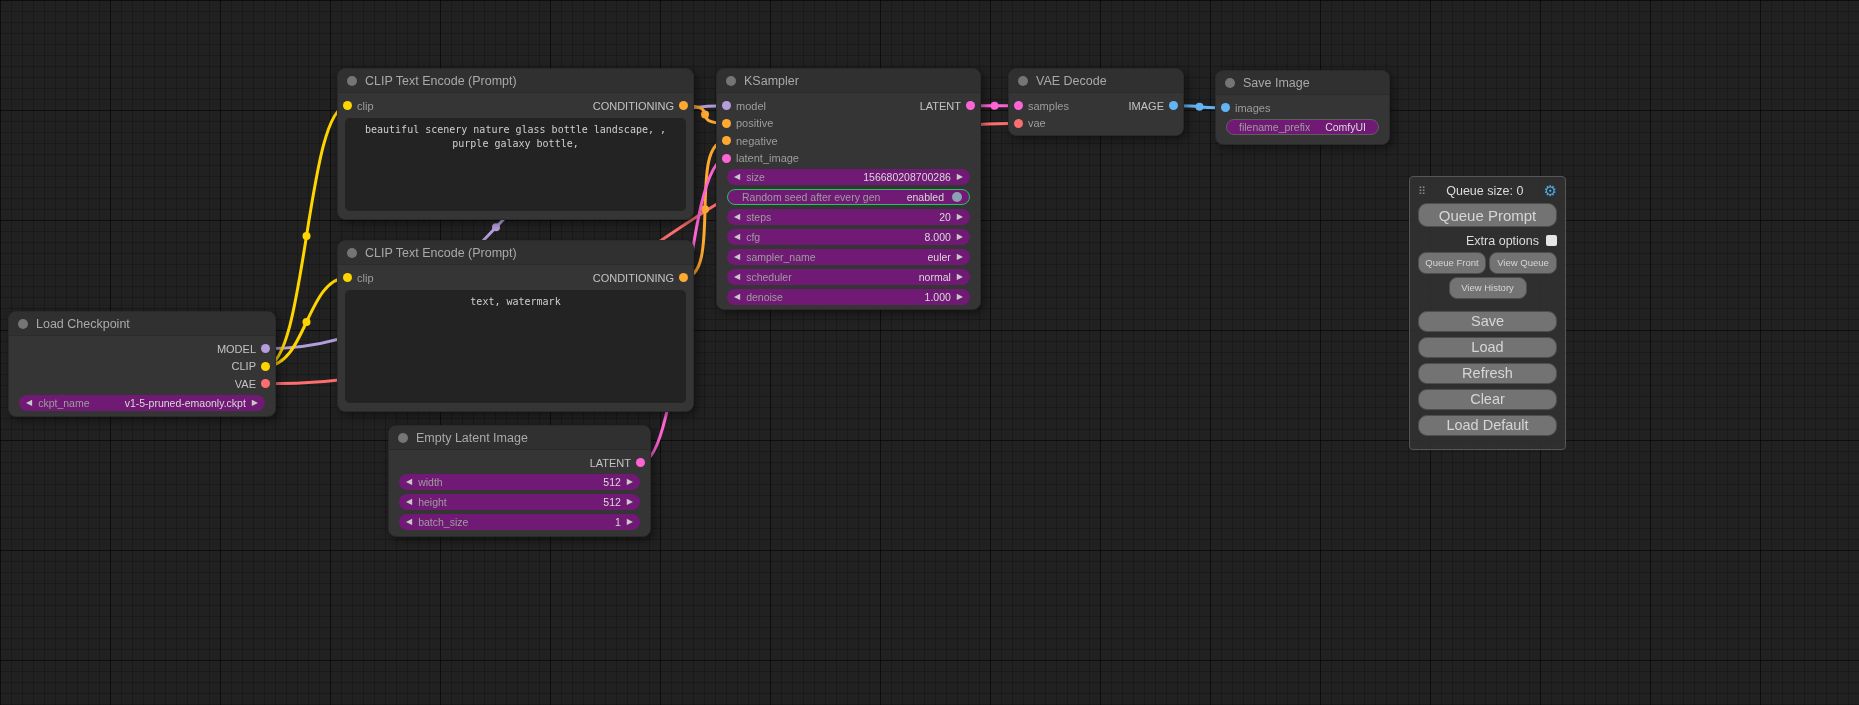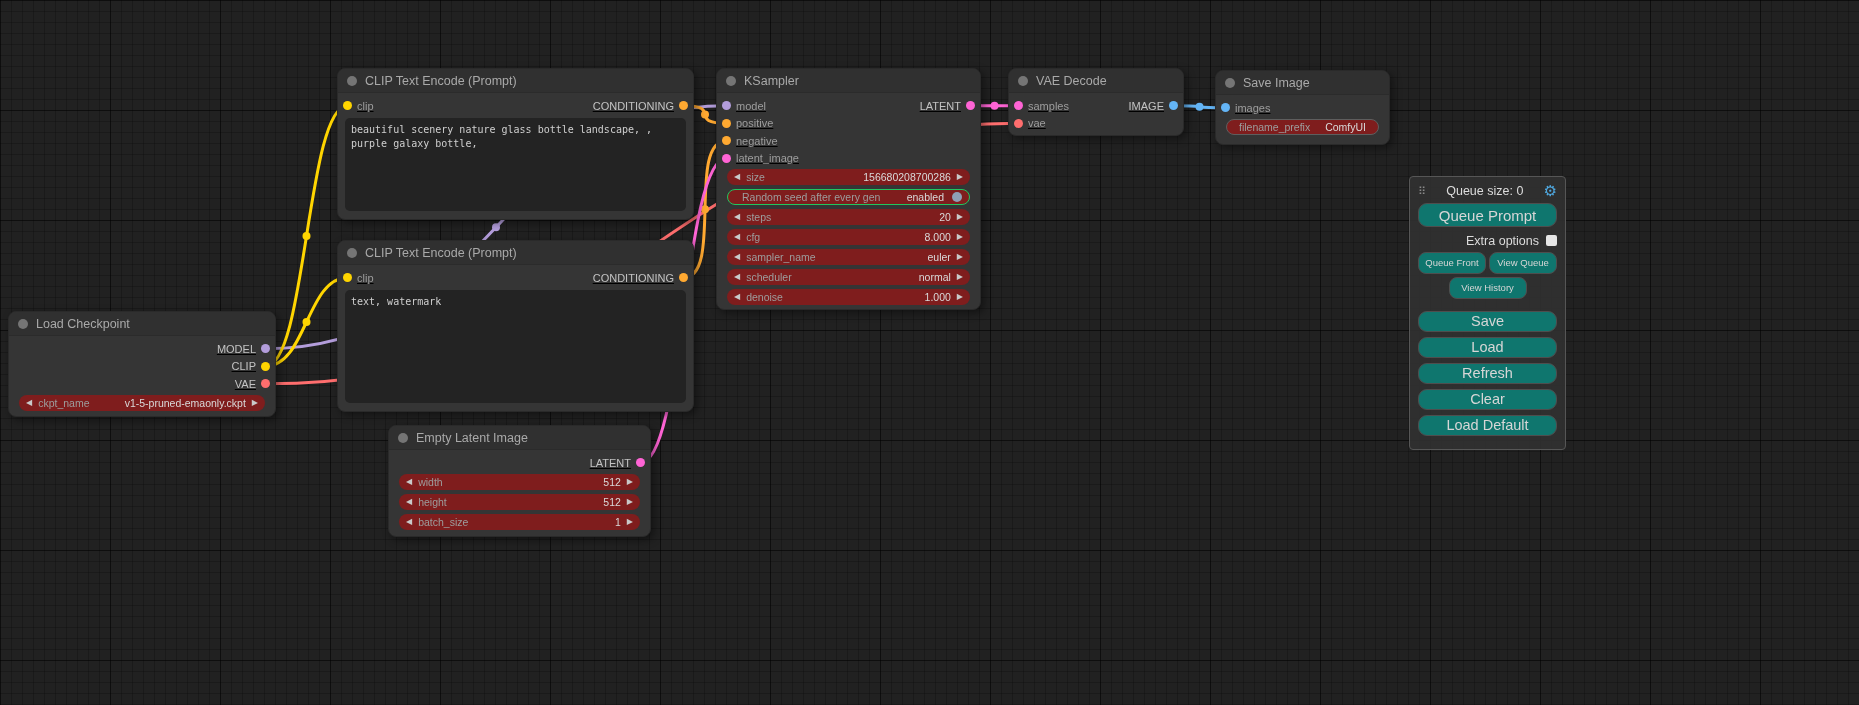--- a/index.html
+++ b/index.html
@@ -21,41 +21,42 @@
     background-size:11px 11px, 11px 11px, 110px 110px, 110px 110px;
   }
   #wires { position:absolute; left:0; top:0; width:1859px; height:705px; z-index:0; }
 
   .node {
     position:absolute; z-index:1;
     background:#353535;
     border:1px solid #2a2a2a;
     border-radius:8px;
     box-shadow:3px 3px 9px rgba(0,0,0,0.45);
+    text-align:center;
   }
   .node-title {
     height:24px; display:flex; align-items:center; gap:8px;
     padding:0 9px; background:#303030;
     border-radius:7px 7px 0 0; border-bottom:1px solid #2b2b2b;
   }
   .collapse-dot { width:10px; height:10px; border-radius:50%; background:#757575; flex:none; }
   .title-text { font-size:12.5px; color:#a9a9a9; white-space:nowrap; }
   .node-body { padding-top:4px; display:flex; flex-direction:column; height:calc(100% - 24px); }
 
-  .slot-row { display:flex; align-items:center; height:17.5px; padding:0 5px; flex:none;text-decoration:underline; }
+  .slot-row { display:flex; align-items:center; height:17.5px; padding:0 5px; flex:none; }
   .slot-row.single-out { justify-content:flex-end; }
   .slot-row.both { justify-content:space-between; }
   .slot { display:flex; align-items:center; gap:5px; }
   .slot-dot { width:9px; height:9px; border-radius:50%; background:#888; flex:none; }
   .slot-label { font-size:11px; color:#9d9d9d; white-space:nowrap; }
   .out-label { color:#c3c3c3; }
 
   .widget {
     flex:none; height:16px; margin:2px 10px; padding:0 7px;
-    background:#7f1d1d; border-radius:8px;
+    background:#701a75; border-radius:8px;
     display:flex; align-items:center; gap:6px;
   }
   .w-label { font-size:10.5px; color:#9d9d9d; white-space:nowrap; }
   .w-value { font-size:10.5px; color:#d9d9d9; margin-left:auto; white-space:nowrap; }
   .arrow { font-size:8px; color:#c9c9c9; line-height:1; flex:none; }
   .widget.toggle { border:1px solid #22c55e; padding-left:14px; }
   .widget.no-arrows { border:1px solid #5e5e5e; padding:0 12px; }
   .toggle-dot { width:10px; height:10px; border-radius:50%; flex:none; margin-left:2px; }
 
   .textbox {
@@ -72,21 +73,21 @@
     background:rgba(48,48,48,0.94);
     border:1px solid #565656; border-radius:4px;
     color:#ddd;
   }
   .menu-header { display:flex; align-items:center; justify-content:space-between; height:18px; margin-bottom:2px; }
   .drag-handle { color:#8a8a8a; font-size:11px; cursor:grab; flex:none; }
   .queue-size { font-size:12.5px; color:#dcdcdc; }
   .gear-icon { color:#4fa8e0; font-size:15px; cursor:pointer; flex:none; }
   .btn {
     display:block; width:100%;
-    background:#0f766e; border:1px solid #4e4e4e; border-radius:9px;
+    background:#737373; border:1px solid #4e4e4e; border-radius:9px;
     color:#d6d6d6; font-family:inherit; cursor:pointer; line-height:1;
   }
   .btn-large { font-size:15px; height:24px; margin:3px 0 5px; }
   .btn-med { font-size:14.5px; height:21px; margin:5px 0; }
   .extra-row { display:flex; align-items:center; justify-content:flex-end; gap:7px; height:17px; font-size:12.5px; color:#dcdcdc; }
   .checkbox { width:11px; height:11px; background:#e6e6e6; border-radius:2px; flex:none; cursor:pointer; }
   .small-row { display:flex; gap:3px; margin:3px 0 0; justify-content:center; }
   .btn-small { font-size:9.5px; height:22px; border-radius:8px; padding:0 6px; flex:1; width:auto; }
   .btn-small.solo { flex:none; width:78px; }
   .group-gap { height:7px; }

